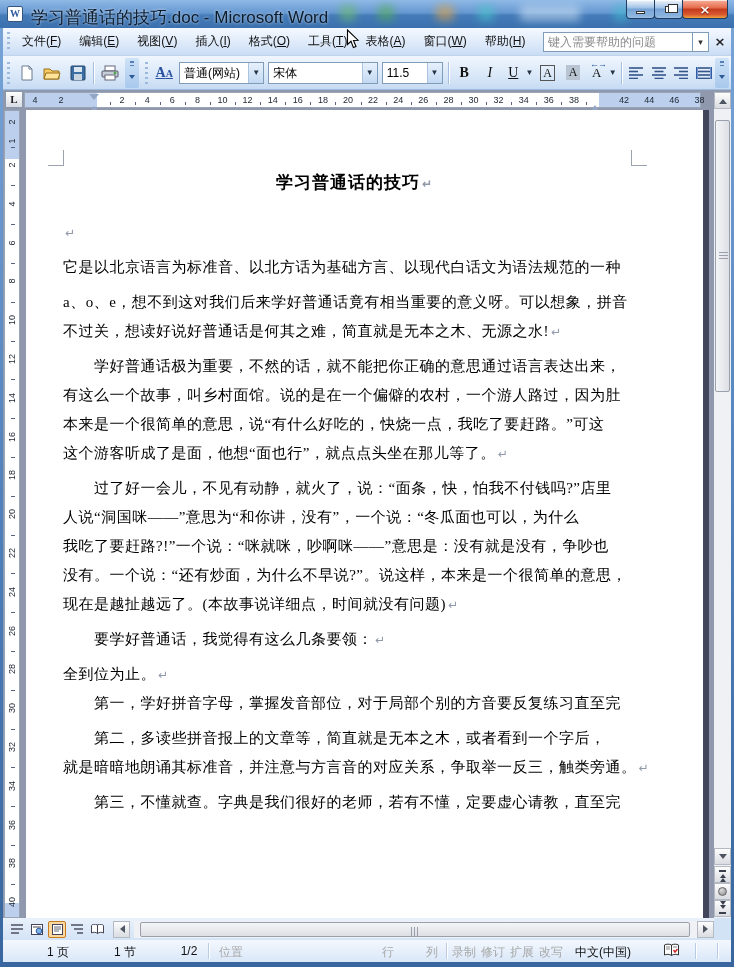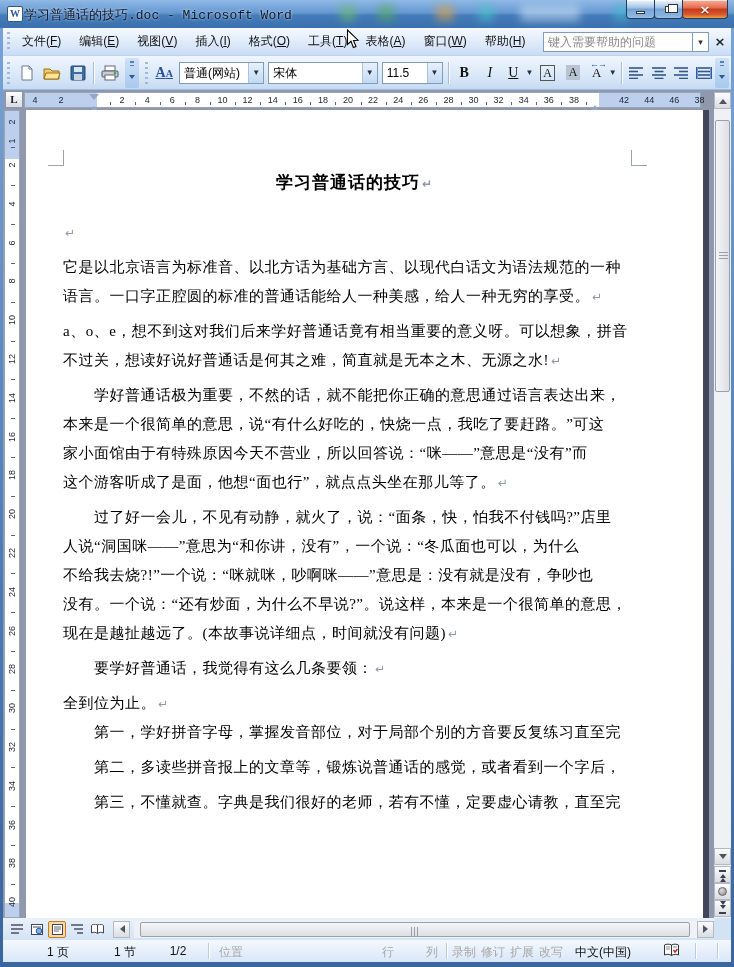--- a/index.html
+++ b/index.html
@@ -7,22 +7,22 @@
   body{font-family:"Liberation Sans","DejaVu Sans",sans-serif;}
   .window{position:relative;width:734px;height:967px;overflow:hidden;
     background:linear-gradient(180deg,#79a5d8,#4a7cb8 60%,#39669e);}
   
   .titlebar{position:absolute;left:0;top:0;width:734px;height:28px;
     background:linear-gradient(180deg,#8fb9e6 0%,#6698d1 45%,#447bb9 55%,#3a70ad 100%);
     overflow:hidden;}
   .blob{position:absolute;top:5px;height:16px;border-radius:4px;filter:blur(4px);opacity:.55;}
   .doc-icon{position:absolute;left:7px;top:6px;width:16px;height:16px;background:#fff;
     border:1px solid #35567e;border-radius:2px;color:#2d5b9e;font:bold 10px/14px "Liberation Serif",serif;text-align:center;}
-  .title-text{position:absolute;left:24px;top:6px;font-size:13px;color:#0b1b2e;
-    text-shadow:0 0 3px rgba(255,255,255,.8);white-space:nowrap;font-family:Liberation Mono, monospace;}
+  .title-text{position:absolute;left:31px;top:6px;font-size:17px;color:#0b1b2e;
+    text-shadow:0 0 3px rgba(255,255,255,.8);white-space:nowrap;}
   .winbtns{position:absolute;right:6px;top:0;display:flex;}
   .wbtn{height:19px;border:1px solid #1e3d63;border-top:none;border-radius:0 0 4px 4px;
     margin-left:-1px;display:flex;align-items:center;justify-content:center;
     background:linear-gradient(180deg,rgba(255,255,255,.85),rgba(205,224,245,.45) 45%,rgba(120,160,210,.5) 50%,rgba(190,220,250,.7));
     box-shadow:inset 0 1px 0 rgba(255,255,255,.7);}
   .wbtn.min,.wbtn.max{width:29px;}
   .wbtn.close{width:46px;background:linear-gradient(180deg,#f7b09a,#e5694a 45%,#c23a1d 50%,#d9572f 80%,#efa13d);}
   .g-min{width:9px;height:3px;background:#fff;border:1px solid #333;margin-top:6px;}
   .g-rest{width:8px;height:7px;border:1px solid #333;background:#fff;position:relative;}
   .g-rest:before{content:"";position:absolute;left:2px;top:-3px;width:8px;height:7px;border:1px solid #333;background:#fff;}
@@ -410,48 +410,48 @@
     <div class="page">
       <div class="crop tl"></div>
       <div class="crop tr"></div>
       <div class="doc-title"><span>学习普通话的技巧</span><span class="pmark">↵</span></div>
       <div class="doc-body">
           <div class="para">
             <div class="line"><span class="pmark">↵</span></div>
           </div>
           <div class="para">
             <div class="line">它是以北京语言为标准音、以北方话为基础方言、以现代白话文为语法规范的一种</div>
-            <div class="line">语言。一口字正腔圆的标准的普通话能给人一种美感，给人一种无穷的享受。<span class="pmark">↵</span></div>
           </div>
           <div class="para">
             <div class="line">a、o、e，想不到这对我们后来学好普通话竟有相当重要的意义呀。可以想象，拼音</div>
             <div class="line">不过关，想读好说好普通话是何其之难，简直就是无本之木、无源之水!<span class="pmark">↵</span></div>
           </div>
           <div class="para">
             <div class="line first">学好普通话极为重要，不然的话，就不能把你正确的意思通过语言表达出来，</div>
+            <div class="line">有这么一个故事，叫乡村面馆。说的是在一个偏僻的农村，一个游人路过，因为肚</div>
             <div class="line">本来是一个很简单的意思，说“有什么好吃的，快烧一点，我吃了要赶路。”可这</div>
-            <div class="line">家小面馆由于有特殊原因今天不营业，所以回答说：“咪——”意思是“没有”而</div>
             <div class="line">这个游客听成了是面，他想“面也行”，就点点头坐在那儿等了。<span class="pmark">↵</span></div>
           </div>
           <div class="para">
             <div class="line first">过了好一会儿，不见有动静，就火了，说：“面条，快，怕我不付钱吗?”店里</div>
             <div class="line">人说“洞国咪——”意思为“和你讲，没有”，一个说：“冬瓜面也可以，为什么</div>
-            <div class="line">不给我去烧?!”一个说：“咪就咪，吵啊咪——”意思是：没有就是没有，争吵也</div>
+            <div class="line">我吃了要赶路?!”一个说：“咪就咪，吵啊咪——”意思是：没有就是没有，争吵也</div>
             <div class="line">没有。一个说：“还有炒面，为什么不早说?”。说这样，本来是一个很简单的意思，</div>
             <div class="line">现在是越扯越远了。(本故事说详细点，时间就没有问题)<span class="pmark">↵</span></div>
           </div>
           <div class="para">
             <div class="line first">要学好普通话，我觉得有这么几条要领：<span class="pmark">↵</span></div>
           </div>
           <div class="para">
             <div class="line">全到位为止。<span class="pmark">↵</span></div>
             <div class="line first">第一，学好拼音字母，掌握发音部位，对于局部个别的方音要反复练习直至完</div>
           </div>
           <div class="para">
-            <div class="line first">第二，多读些拼音报上的文章等，锻炼说普通话的感觉，或者看到一个字后，</div>
+            <div class="line first">第二，多读些拼音报上的文章等，简直就是无本之木，或者看到一个字后，</div>
+            <div class="line">就是暗暗地朗诵其标准音，并注意与方言音的对应关系，争取举一反三，触类旁通。<span class="pmark">↵</span></div>
           </div>
           <div class="para">
             <div class="line first">第三，不懂就查。字典是我们很好的老师，若有不懂，定要虚心请教，直至完</div>
           </div>
         </div>
     </div>
     <div class="page-shadow"></div>
   </div>
 
   <div class="vscroll">
@@ -535,21 +535,21 @@
       <div class="sbtn" style="right:0;left:auto;top:0">
           <div class="tri right"></div>
         </div>
     </div>
   </div>
   <div class="corner"></div>
 
   <div class="statusbar">
     <span class="st" style="left:55px">1 页</span>
     <span class="st" style="left:122px">1 节</span>
-    <span class="st" style="left:175px">1/2</span>
+    <span class="st" style="left:186px">1/2</span>
     <div class="st-sep" style="left:205px"></div>
     <span class="st gray" style="left:228px">位置</span>
     <span class="st gray" style="left:385px">行</span>
     <span class="st gray" style="left:429px">列</span>
     <div class="st-sep" style="left:443px"></div>
     <span class="st gray" style="left:461px">录制</span>
     <span class="st gray" style="left:490px">修订</span>
     <span class="st gray" style="left:519px">扩展</span>
     <span class="st gray" style="left:548px">改写</span>
     <span class="st" style="left:600px">中文(中国)</span>

